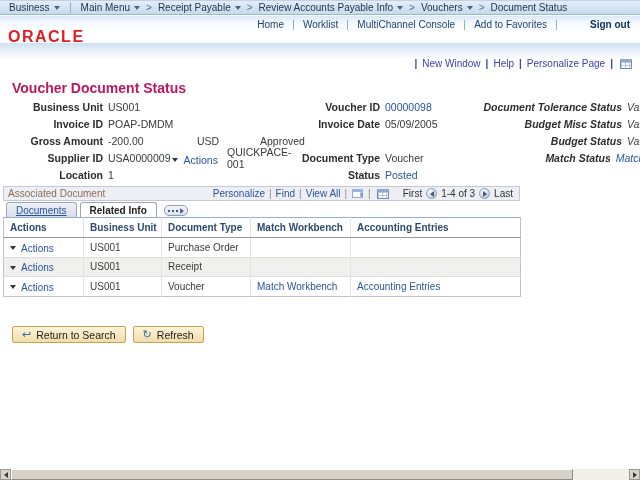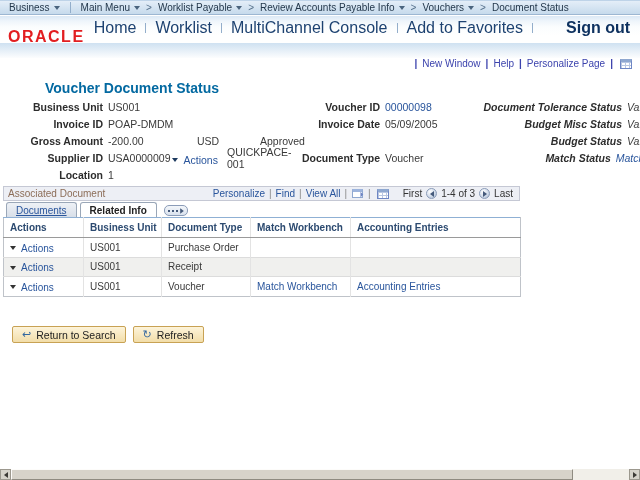--- a/index.html
+++ b/index.html
@@ -30,21 +30,21 @@
   .subheader {
     position:absolute; top:16px; left:0; right:0; height:42px;
     background:linear-gradient(#dbe8f5 0px, #eef5fb 5px, #fbfdfe 11px, #ffffff 20px);
   }
   .hdr-band {
     position:absolute; left:0; right:0; top:27px; height:15px;
     background:linear-gradient(#cfe1f1, #fcfdfe);
   }
   .hdr-links {
     position:absolute; top:3px; right:10px; display:flex; align-items:center;
-    font-size:16px; color:#1d4271; white-space:nowrap;
+    font-size:10px; color:#1d4271; white-space:nowrap;
   }
   .hdr-link { cursor:pointer; }
   .hdr-vline { width:1px; height:10px; background:#93aecb; margin:0 9px; }
   .signout { font-weight:bold; color:#0f3260;padding-left:24px; }
   .oracle-logo {
     position:absolute; left:8px; top:12px; font-size:16px; font-weight:bold;
     color:#e21e21; letter-spacing:1.5px;
   }
 
   
@@ -58,21 +58,21 @@
   .grid-icon {
     width:12px; height:10px; border:1px solid #6e86c4; background:#fff; margin-left:2px; cursor:pointer;
     border-top:3px solid #8fa8d0;
     background-image:linear-gradient(to right,#b9c7e2 1px, transparent 1px),
                      linear-gradient(to bottom,#b9c7e2 1px, transparent 1px);
     background-size:4px 3px;
   }
 
   
   .page-title {
-    position:absolute; left:12px; top:80px; font-size:14px; font-weight:bold; color:#0369a1;margin-left:33px;
+    position:absolute; left:12px; top:80px; font-size:14px; font-weight:bold; color:#be185d;
   }
 
   
   .fields { position:absolute; left:0; top:98px; width:640px; }
   .fcol { position:absolute; top:0; }
   .fcol1 { left:0; width:300px; }
   .fcol2 { left:255px; width:190px; }
   .fcol3 { left:456px; width:200px;font-style:italic; }
   .frow { position:relative; height:17px; display:flex; align-items:center; font-size:10.5px; }
   .flabel { font-weight:bold; color:#2d2d2d; text-align:right; }
@@ -193,21 +193,21 @@
       <span>Business</span>
       <span class="caret-down"></span>
     </span>
     <span class="crumb-vline"></span>
     <span class="crumb-item">
       <span>Main Menu</span>
       <span class="caret-down"></span>
     </span>
     <span class="crumb-sep"></span>
     <span class="crumb-item">
-      <span>Worklist Payable</span>
+      <span>Receipt Payable</span>
       <span class="caret-down"></span>
     </span>
     <span class="crumb-sep"></span>
     <span class="crumb-item">
       <span>Review Accounts Payable Info</span>
       <span class="caret-down"></span>
     </span>
     <span class="crumb-sep"></span>
     <span class="crumb-item">
       <span>Vouchers</span>
@@ -285,20 +285,24 @@
       <div class="frow">
         <span class="flabel">Invoice Date</span>
         <span class="fvalue">05/09/2005</span>
       </div>
       <div class="frow">
         <span class="fvalue">Approved</span>
       </div>
       <div class="frow">
         <span class="flabel">Document Type</span>
         <span class="fvalue">Voucher</span>
+      </div>
+      <div class="frow">
+        <span class="flabel">Status</span>
+        <span class="fvalue link">Posted</span>
       </div>
     </div>
 
     <div class="fcol fcol3">
       <div class="frow">
         <span class="flabel">Document Tolerance Status</span>
         <span class="fvalue">Valid</span>
       </div>
       <div class="frow">
         <span class="flabel">Budget Misc Status</span>

